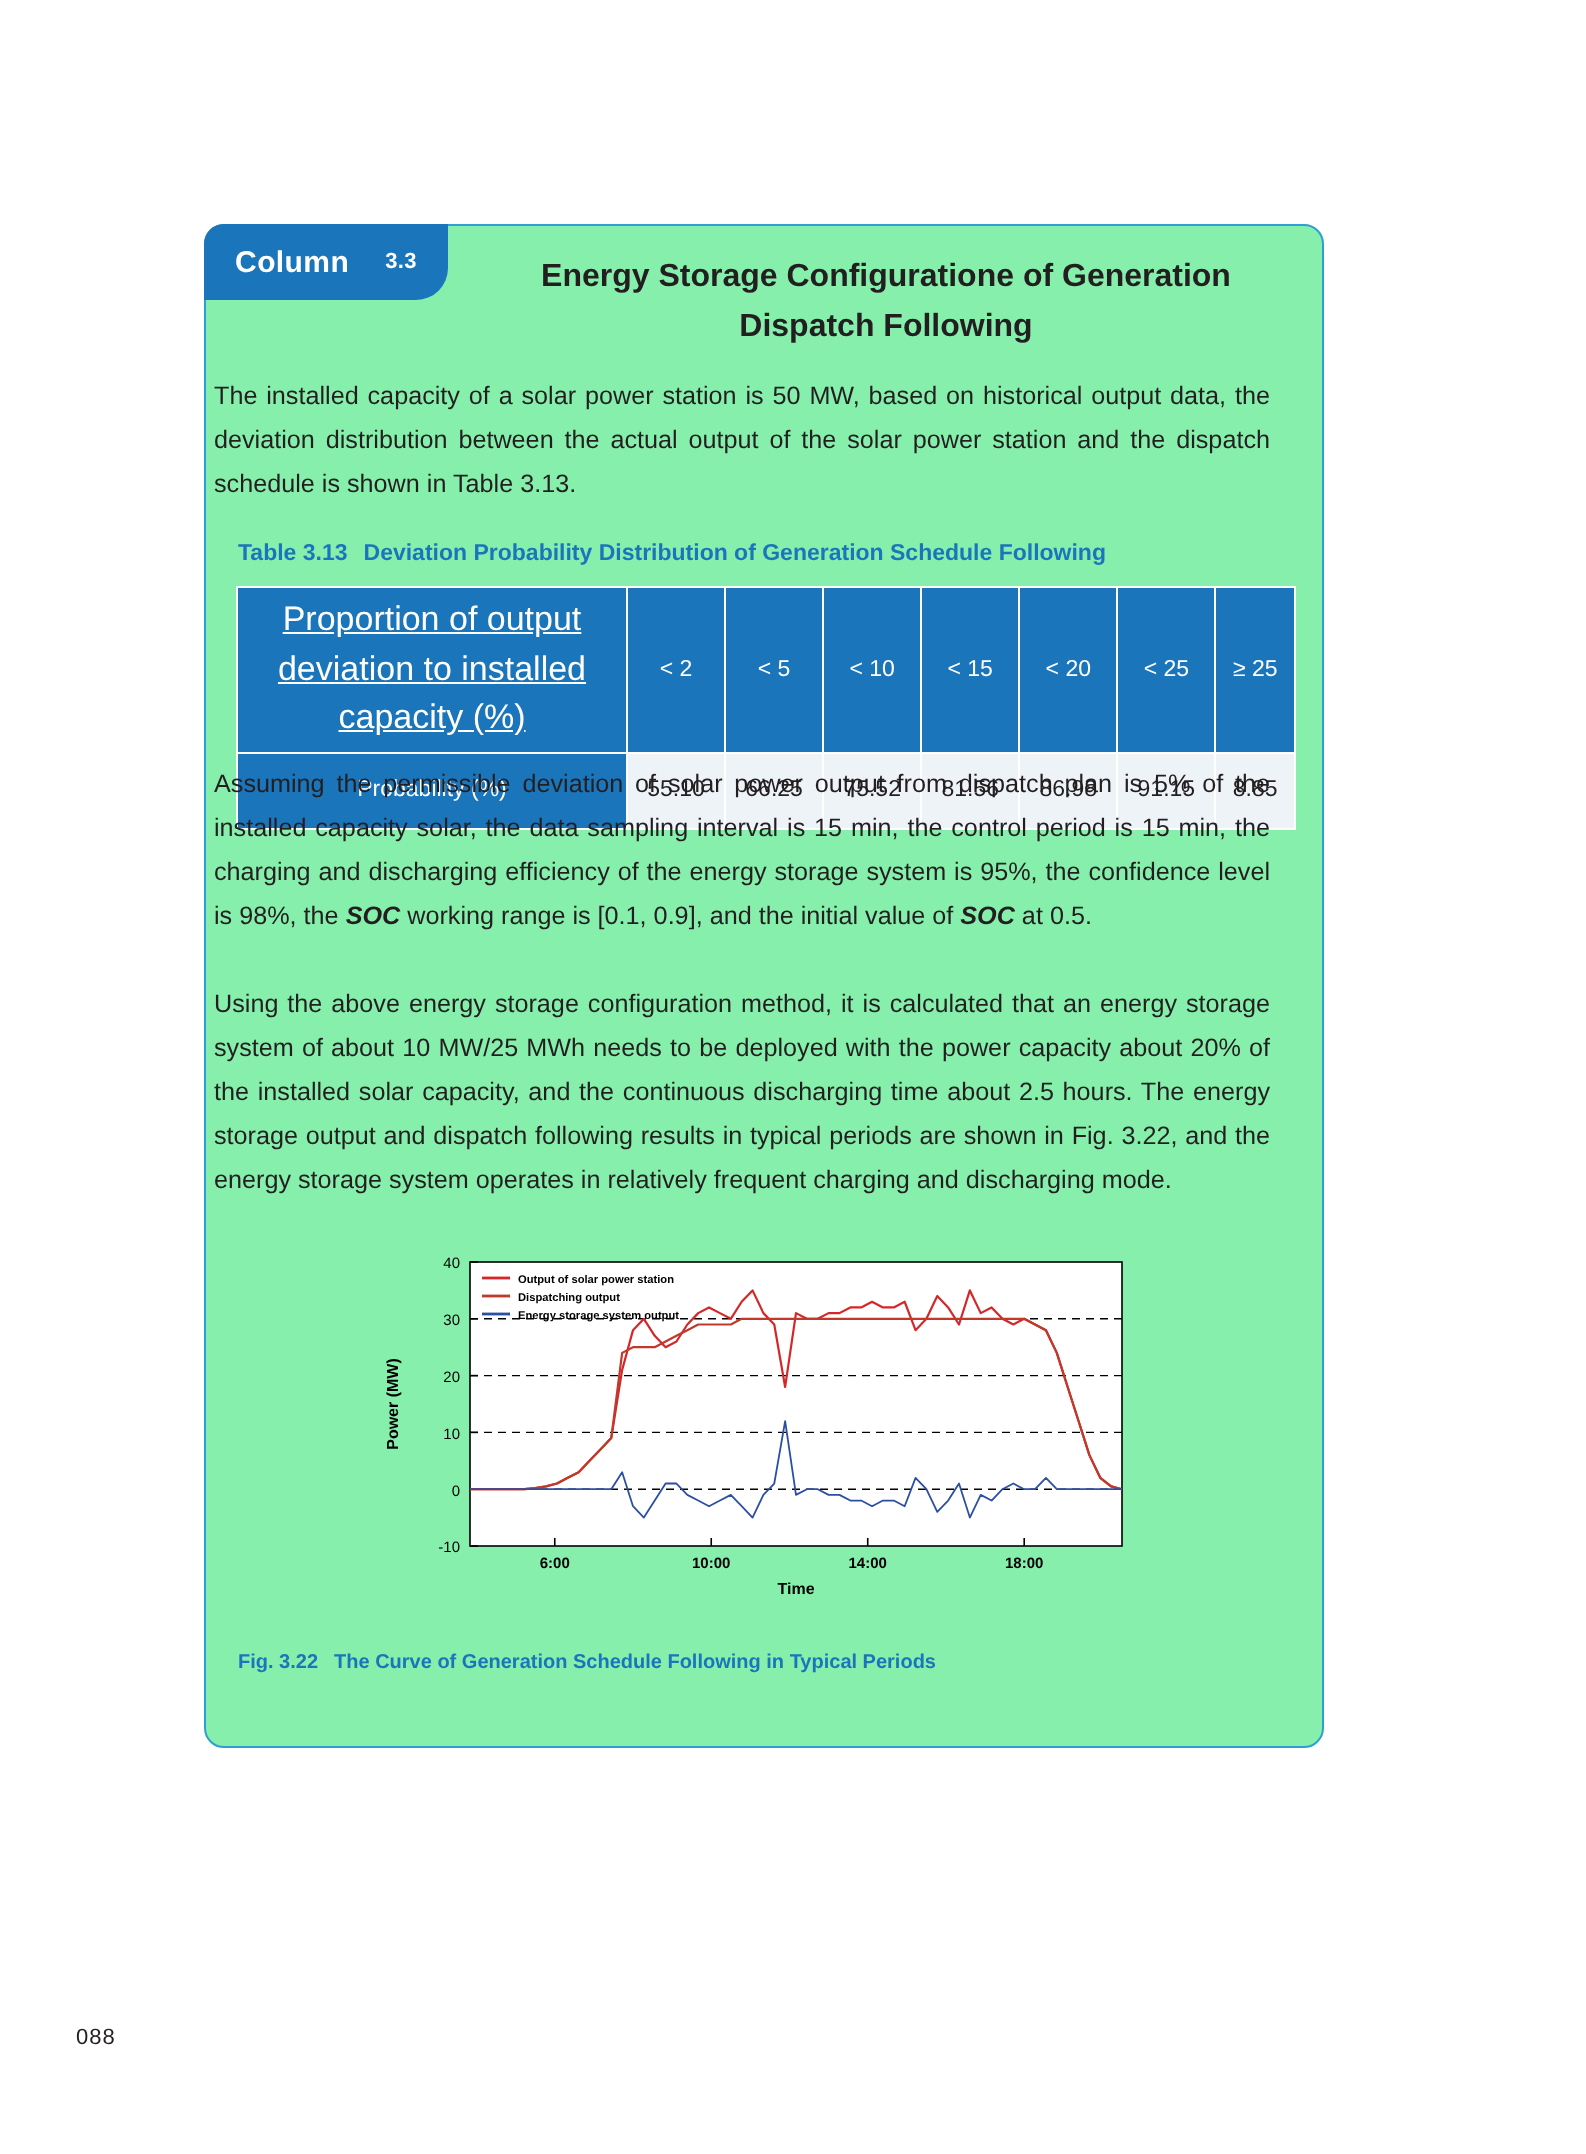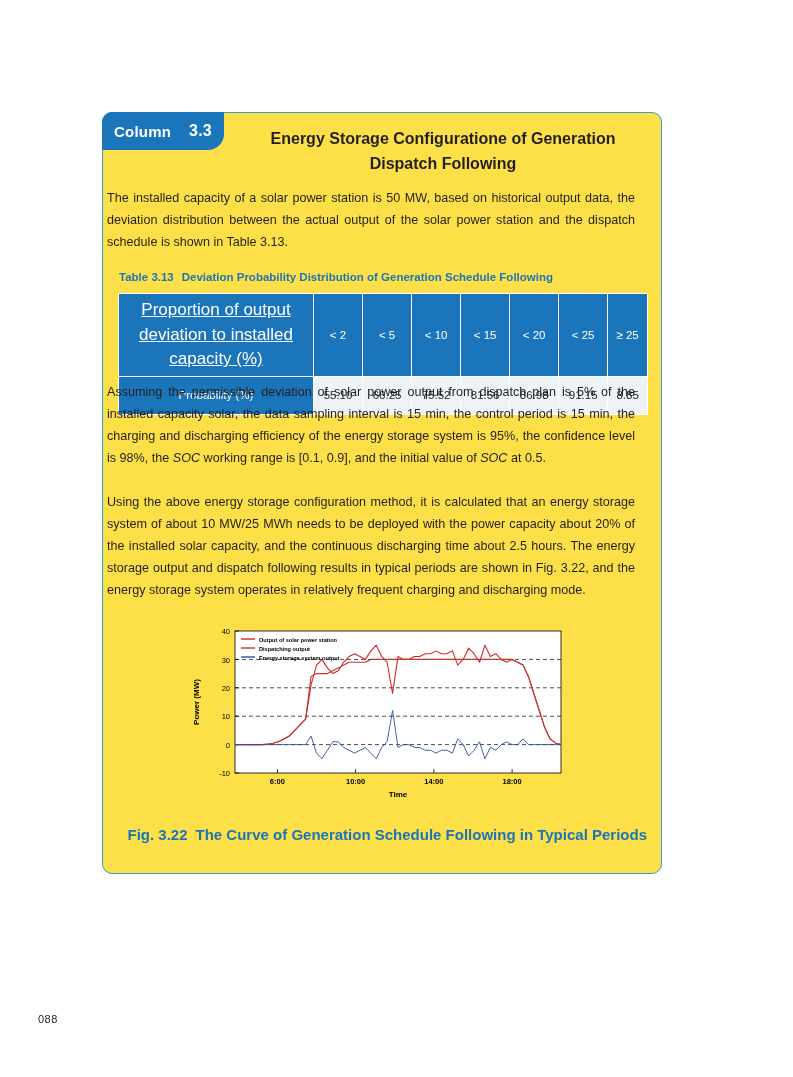--- a/index.html
+++ b/index.html
@@ -23,40 +23,40 @@
   
   .column-box {
     position: absolute;
     left: 102px;
     top: 112px;
     width: 560px;
     height: 762px;
     border: 1.5px solid #2e9fd4;
     border-radius: 10px;
     box-sizing: border-box;
-    background: #fde047;
+    background: #86efac;
   }
   .column-tab {
     position: absolute;
     left: -1px;
     top: -1px;
     width: 122px;
     height: 38px;
     background: #1b75bb;
     border-top-left-radius: 10px;
     border-bottom-right-radius: 16px;
     color: #ffffff;
     display: flex;
     align-items: center;
     justify-content: center;
     font-size: 15px;
     font-weight: bold;
     letter-spacing: .2px;
   }
-  .column-tab .num { font-size: 16px; margin-left: 18px; font-weight: bold;}
+  .column-tab .num { font-size: 11px; margin-left: 18px; font-weight: bold;}
   .column-title {
     position: absolute;
     left: 138px;
     top: 14px;
     width: 404px;
     text-align: center;
     font-size: 16px;
     font-weight: bold;
     color: #231f20;
     line-height: 1.55;
@@ -66,21 +66,21 @@
     left: 4px;
     width: 528px;
     font-size: 12.6px;
     line-height: 1.75;
     text-align: justify;
     color: #231f20;
   }
   .p1 { top: 74px; }
   .p2 { top: 268px; }
   .p3 { top: 378px; }
-  .ital { font-style: italic; }
+  .ital { font-style: italic; font-weight: bold; }
 
   
   .table-caption {
     position: absolute;
     left: 16px;
     top: 158px;
     width: 528px;
     text-align: left;
     font-size: 11.5px;
     font-weight: bold;
@@ -132,22 +132,22 @@
     left: 80px;
     top: 508px;
     width: 400px;
     height: 190px;
   }
   .fig-caption {
     position: absolute;
     left: 16px;
     top: 713px;
     width: 528px;
-    text-align: right;
-    font-size: 15px;
+    text-align: left;
+    font-size: 10px;
     font-weight: bold;
     color: #1b75bb;
   }
   .fig-caption .fnum { margin-right: 8px; }
 
   .page-number {
     position: absolute;
     left: 38px;
     top: 1013px;
     font-size: 11px;

